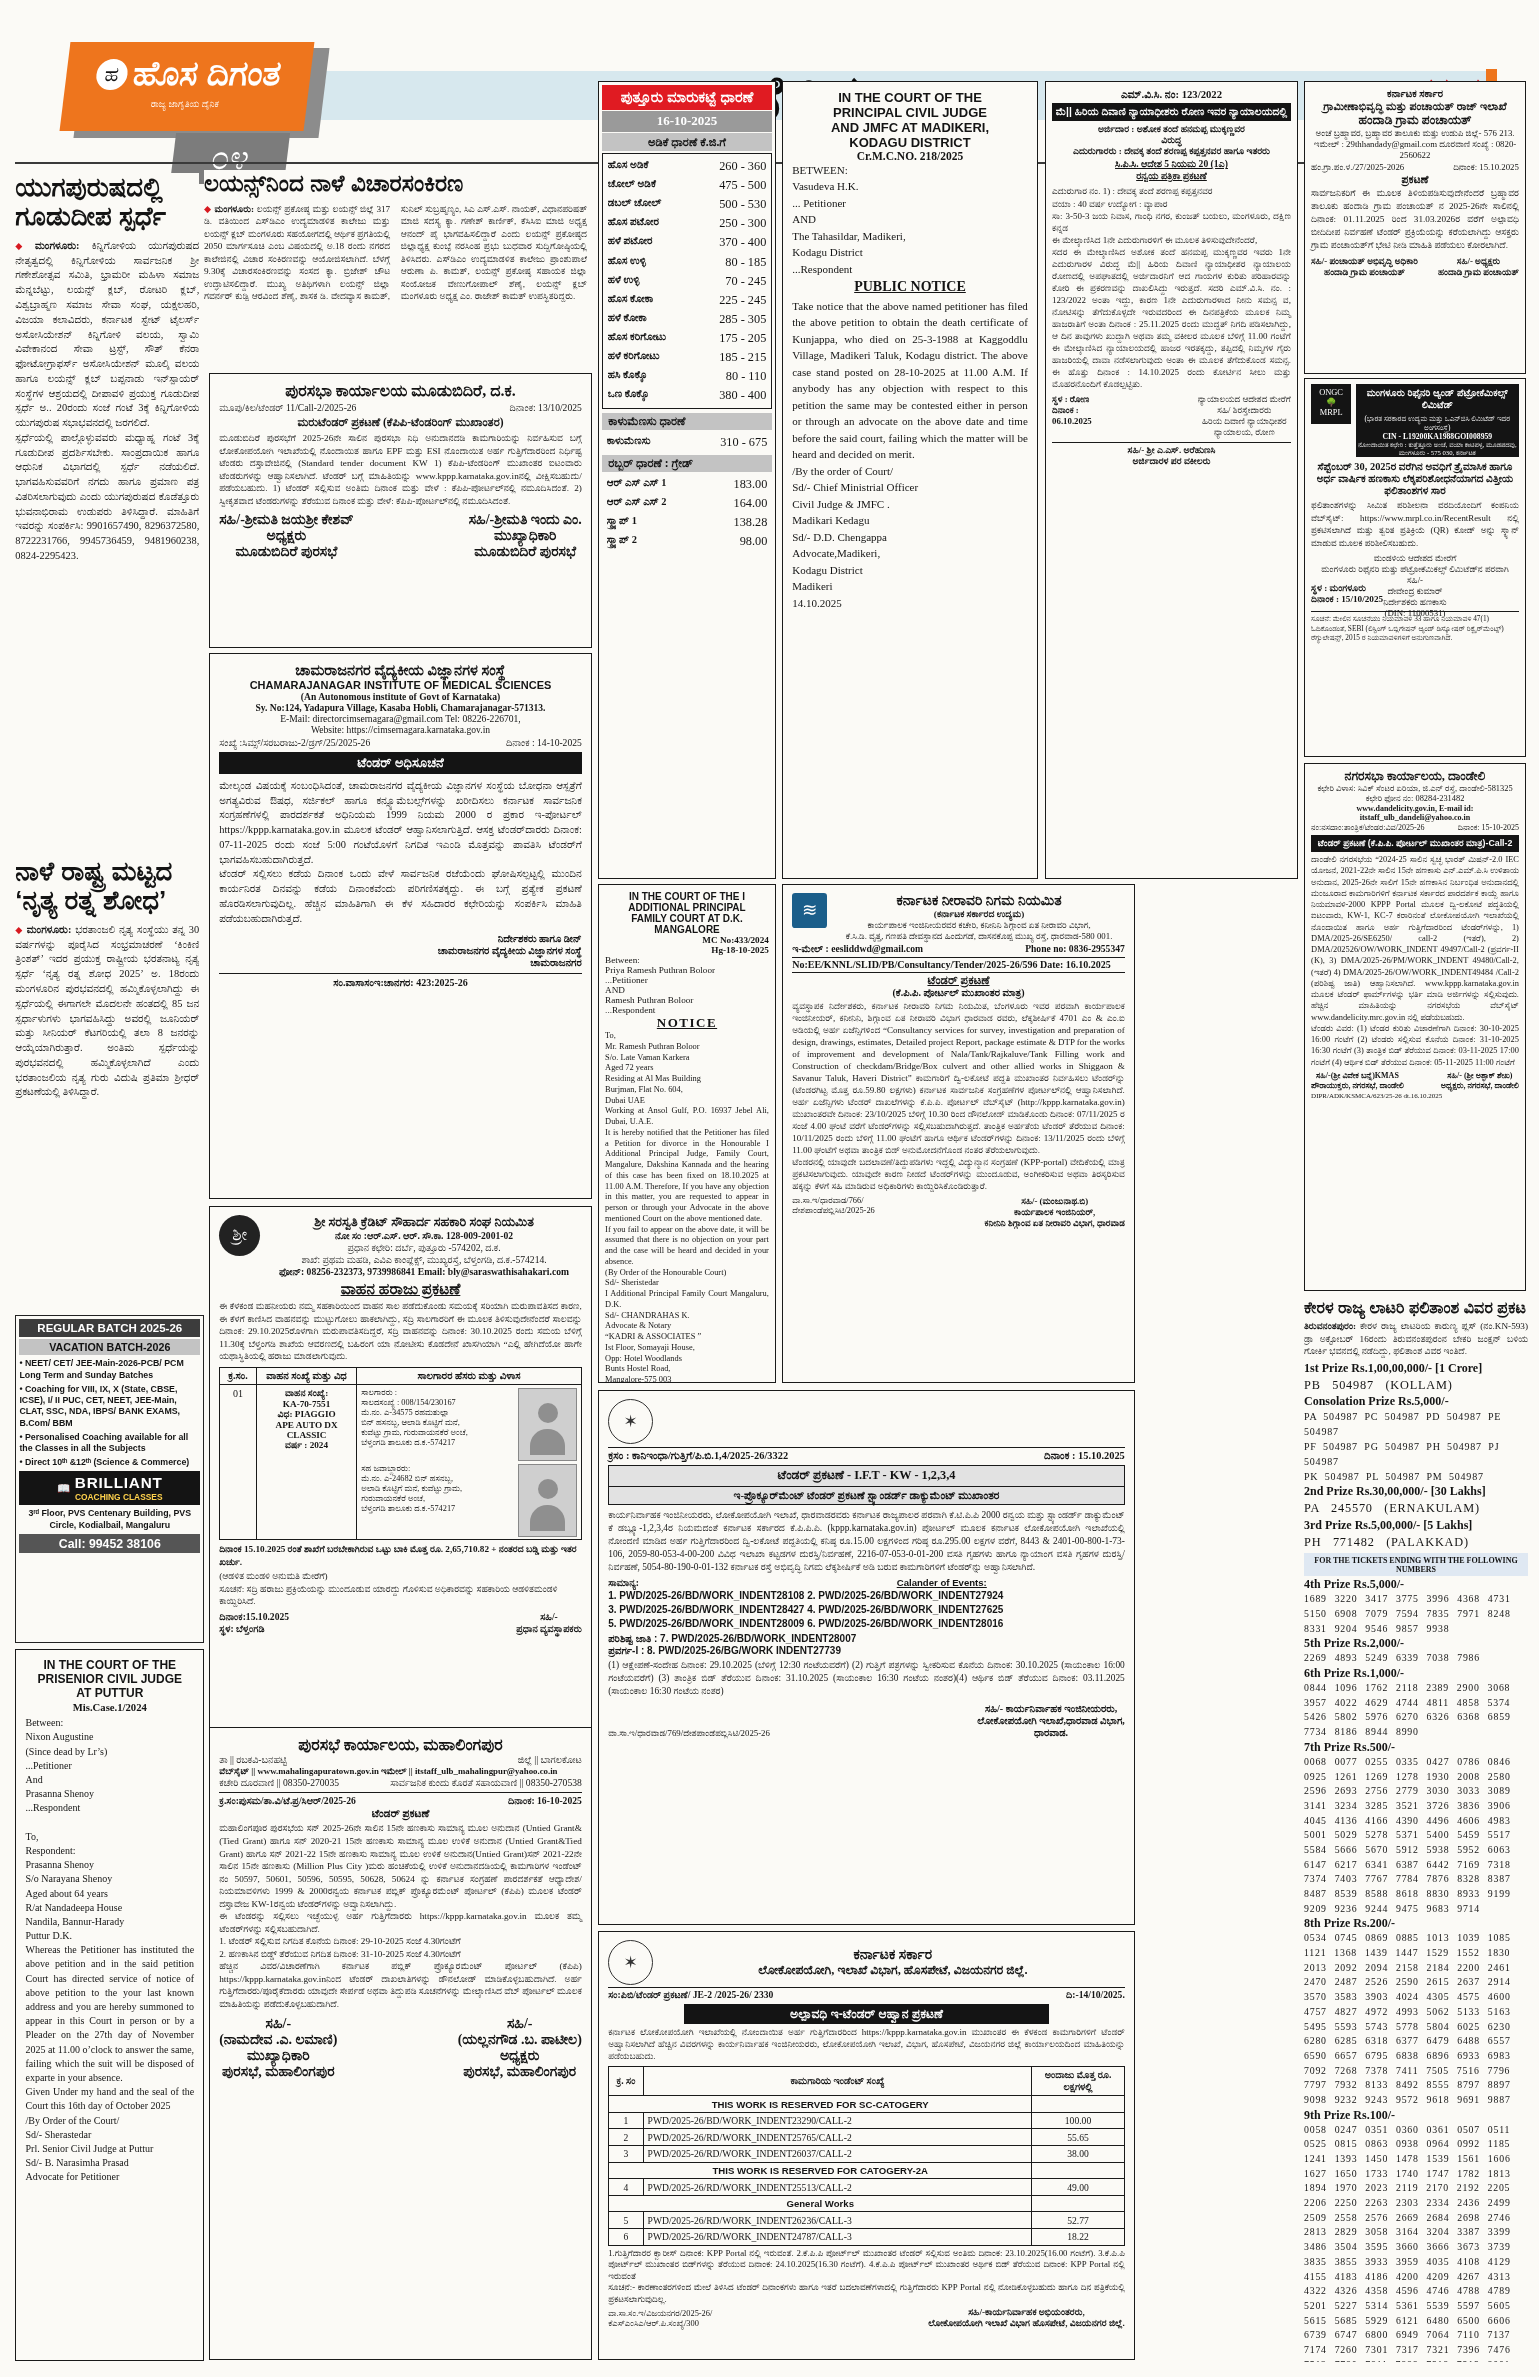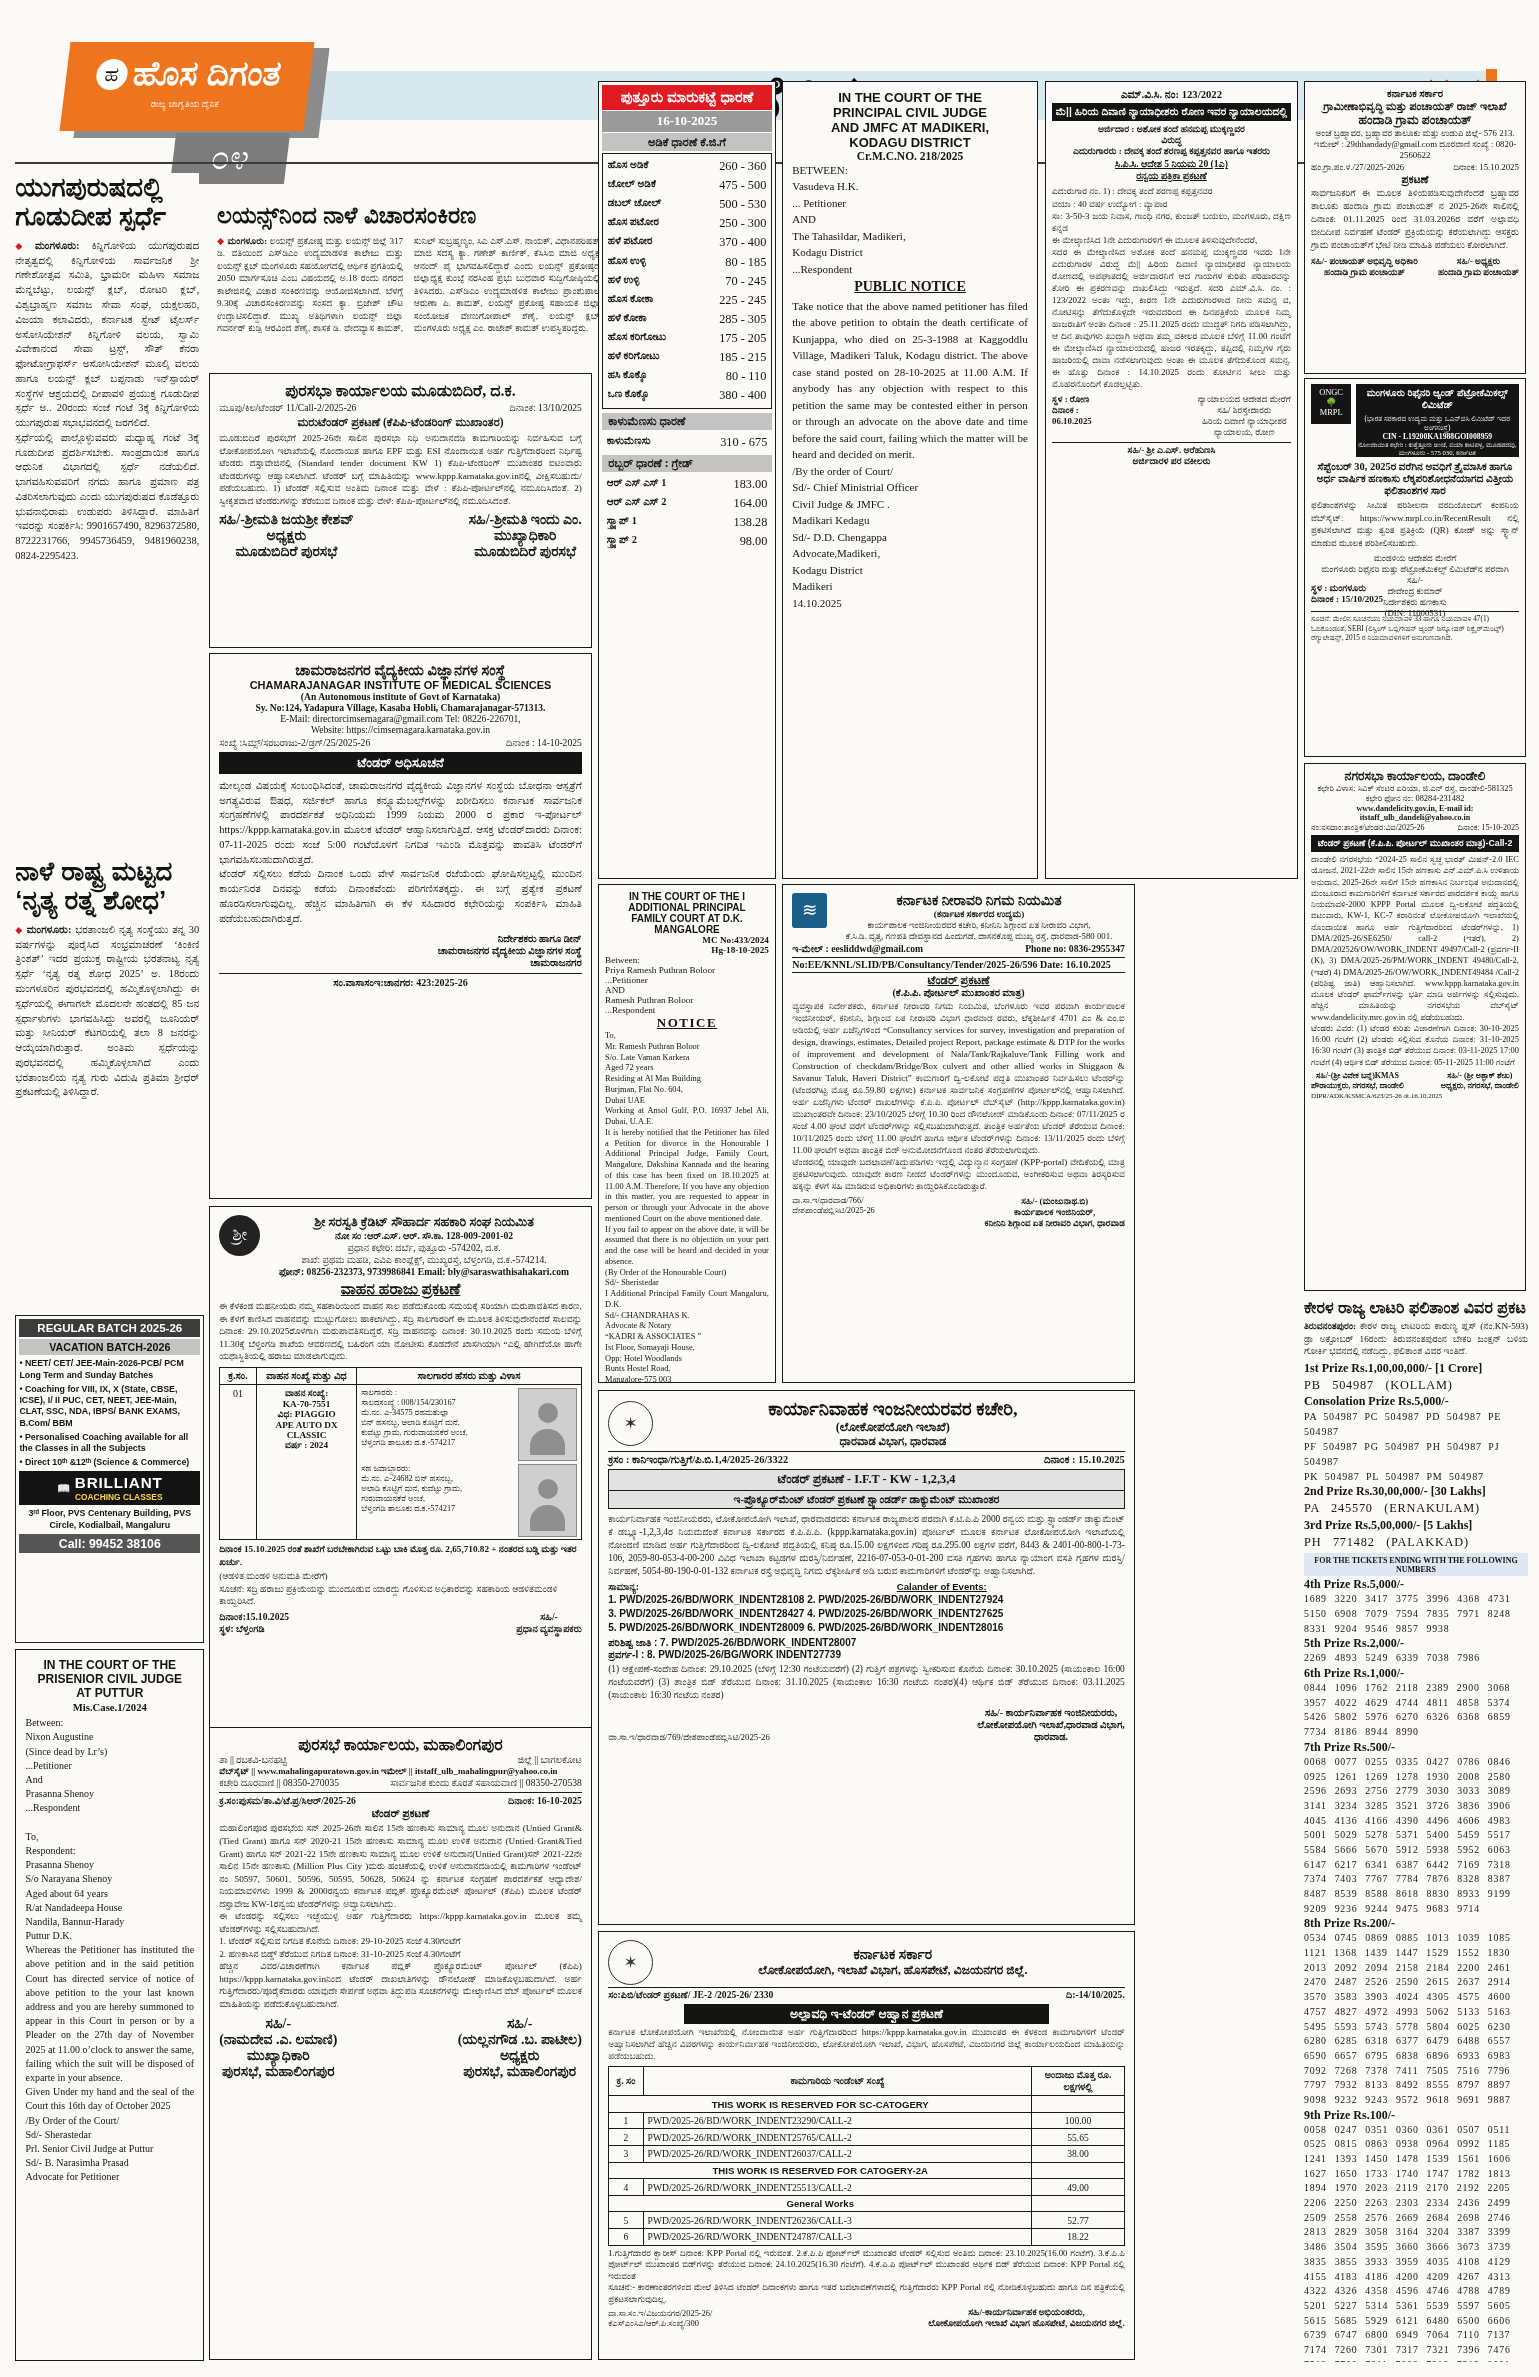--- a/index.html
+++ b/index.html
@@ -124,21 +124,21 @@
 Puttur D.K.
 Whereas the Petitioner has instituted the above petition and in the said petition Court has directed service of notice of above petition to the your last known address and you are hereby summoned to appear in this Court in person or by a Pleader on the 27th day of November 2025 at 11.00 o’clock to answer the same, failing which the suit will be disposed of exparte in your absence.
 Given Under my hand and the seal of the Court this 16th day of October 2025
 /By Order of the Court/
 Sd/- Sherastedar
 Prl. Senior Civil Judge at Puttur
 Sd/- B. Narasimha Prasad
 Advocate for Petitioner</div>
   </div>
 
-  <div class="nbox" style="left:217px;top:170px;width:383px;height:196px;margin-top:32px;">
+  <div class="nbox" style="left:204px;top:170px;width:383px;height:196px;">
     <div class="headline2">ಲಯನ್ಸ್‌ನಿಂದ ನಾಳೆ ವಿಚಾರಸಂಕಿರಣ</div>
     <div class="body12 jus" style="margin-top:6.1px;column-count:2;column-gap:10.7px;"><span class="bullet">◆</span><span class="b">ಮಂಗಳೂರು:</span> <span>ಲಯನ್ಸ್ ಪ್ರಕೋಷ್ಠ ಮತ್ತು ಲಯನ್ಸ್ ಜಿಲ್ಲೆ 317 ಡಿ. ವತಿಯಿಂದ ಎಸ್‌ಡಿಎಂ ಉದ್ಯಮಾಡಳಿತ ಕಾಲೇಜು ಮತ್ತು ಲಯನ್ಸ್ ಕ್ಲಬ್ ಮಂಗಳೂರು ಸಹಯೋಗದಲ್ಲಿ ಆರ್ಥಿಕ ಪ್ರಗತಿಯಲ್ಲಿ 2050 ಮಾರ್ಗಸೂಚಿ ಎಂಬ ವಿಷಯದಲ್ಲಿ ಅ.18 ರಂದು ನಗರದ ಕಾಲೇಜಿನಲ್ಲಿ ವಿಚಾರ ಸಂಕಿರಣವನ್ನು ಆಯೋಜಿಸಲಾಗಿದೆ. ಬೆಳಗ್ಗೆ 9.30ಕ್ಕೆ ವಿಚಾರಸಂಕಿರಣವನ್ನು ಸಂಸದ ಕ್ಯಾ. ಬ್ರಿಜೇಶ್ ಚೌಟ ಉದ್ಘಾಟಿಸಲಿದ್ದಾರೆ. ಮುಖ್ಯ ಅತಿಥಿಗಳಾಗಿ ಲಯನ್ಸ್ ಜಿಲ್ಲಾ ಗವರ್ನರ್ ಕುಡ್ಪಿ ಆರವಿಂದ ಶೆಣೈ, ಶಾಸಕ ಡಿ. ವೇದವ್ಯಾಸ ಕಾಮತ್, ಸುನಿಲ್ ಸುಬ್ರಹ್ಮಣ್ಯಂ, ಸಿಎ ಎಸ್.ಎಸ್. ನಾಯಕ್, ವಿಧಾನಪರಿಷತ್ ಮಾಜಿ ಸದಸ್ಯ ಕ್ಯಾ. ಗಣೇಶ್ ಕಾರ್ಣಿಕ್, ಕೆಸಿಸಿಐ ಮಾಜಿ ಅಧ್ಯಕ್ಷ ಆನಂದ್ ಪೈ ಭಾಗವಹಿಸಲಿದ್ದಾರೆ ಎಂದು ಲಯನ್ಸ್ ಪ್ರಕೋಷ್ಠದ ಜಿಲ್ಲಾಧ್ಯಕ್ಷ ಕುಂಬ್ಳೆ ನರಸಿಂಹ ಪ್ರಭು ಬುಧವಾರ ಸುದ್ದಿಗೋಷ್ಠಿಯಲ್ಲಿ ತಿಳಿಸಿದರು.
 ಎಸ್‌ಡಿಎಂ ಉದ್ಯಮಾಡಳಿತ ಕಾಲೇಜು ಪ್ರಾಂಶುಪಾಲೆ ಆರುಣಾ ಪಿ. ಕಾಮತ್, ಲಯನ್ಸ್ ಪ್ರಕೋಷ್ಠ ಸಹಾಯಕ ಜಿಲ್ಲಾ ಸಂಯೋಜಕ ವೇಣುಗೋಪಾಲ್ ಶೆಣೈ, ಲಯನ್ಸ್ ಕ್ಲಬ್ ಮಂಗಳೂರು ಅಧ್ಯಕ್ಷ ಎಂ. ರಾಜೇಶ್ ಕಾಮತ್ ಉಪಸ್ಥಿತರಿದ್ದರು.</span></div>
   </div>
 
   <div class="nbox bordered" style="left:209px;top:373px;width:383px;height:275px;">
     <div class="ctr b" style="font-size:16px;">ಪುರಸಭಾ ಕಾರ್ಯಾಲಯ ಮೂಡುಬಿದಿರೆ, ದ.ಕ.</div>
     <div class="splitrow" style="margin-top:2.3px;">
       <span>ಮೂಪು/ಕಿಲ/ಟೆಂಡರ್ 11/Call-2/2025-26</span>
       <span>ದಿನಾಂಕ: 13/10/2025</span>
@@ -463,25 +463,20 @@
 ದೇಶಪಾಂಡೆಪಬ್ಲಿಸಿಟಿ/2025-26</span>
       <span class="pre b ctr" style="font-size:8.8px;">ಸಹಿ/- (ಮಂಜುನಾಥ.ಬಿ)
 ಕಾರ್ಯಪಾಲಕ ಇಂಜಿನಿಯರ್,
 ಕನೀನಿನಿ ಶಿಗ್ಗಾಂವ ಏತ ನೀರಾವರಿ ವಿಭಾಗ, ಧಾರವಾಡ</span>
     </div>
   </div>
 
   <div class="nbox bordered" style="left:598px;top:1390px;width:537px;height:535px;">
     <div style="display:flex;gap:7.7px;align-items:center;">
       <span class="emblem">✶</span>
-      <span style="flex:1;text-align:center;">
-        <div class="b" style="font-size:18.4px;">ಕಾರ್ಯಾನಿವಾಹಕ ಇಂಜನೀಯರವರ ಕಚೇರಿ,</div>
-        <div class="b" style="font-size:12.3px;">(ಲೋಕೋಪಯೋಗಿ ಇಲಾಖೆ)</div>
-        <div class="b" style="font-size:11.5px;">ಧಾರವಾಡ ವಿಭಾಗ, ಧಾರವಾಡ</div>
-      </span>
     </div>
     <div class="splitrow b" style="border-top:0.8px solid #1a1a1a;margin-top:3.1px;padding-top:2.3px;font-size:10.4px;">
       <span>ಕ್ರಸಂ : ಕಾನಿಇಂಧಾ/ಗುತ್ತಿಗೆ/ಪಿ.ಬಿ.1,4/2025-26/3322</span>
       <span>ದಿನಾಂಕ : 15.10.2025</span>
     </div>
     <div class="graybar" style="background:#e2e2e2;font-size:12.3px;margin-top:3.1px;border:0.8px solid #1a1a1a;">ಟೆಂಡರ್ ಪ್ರಕಟಣೆ - I.F.T - KW - 1,2,3,4</div>
     <div class="graybar" style="background:#e2e2e2;font-size:10.7px;border:0.8px solid #1a1a1a;border-top:none;">ಇ-ಪ್ರೊಕ್ಯೂರ್‌ಮೆಂಟ್ ಟೆಂಡರ್ ಪ್ರಕಟಣೆ ಸ್ಟ್ಯಾಂಡರ್ಡ್ ಡಾಕ್ಯುಮೆಂಟ್ ಮುಖಾಂತರ</div>
     <div class="jus" style="font-size:9.4px;line-height:1.38;margin-top:3.8px;">ಕಾರ್ಯನಿರ್ವಾಹಕ ಇಂಜಿನೀಯರರು, ಲೋಕೋಪಯೋಗಿ ಇಲಾಖೆ, ಧಾರವಾಡರವರು ಕರ್ನಾಟಕ ರಾಜ್ಯಪಾಲರ ಪರವಾಗಿ ಕೆ.ಟಿ.ಪಿ.ಪಿ 2000 ರನ್ವಯ ಮತ್ತು ಸ್ಟ್ಯಾಂಡರ್ಡ್ ಡಾಕ್ಯುಮೆಂಟ್ ಕೆ ಡಬ್ಲ್ಯೂ-1,2,3,4ರ ನಿಯಮದಂತೆ ಕರ್ನಾಟಕ ಸರ್ಕಾರದ ಕೆ.ಪಿ.ಪಿ.ಪಿ. (kppp.karnataka.gov.in) ಪೋರ್ಟಲ್ ಮೂಲಕ ಕರ್ನಾಟಕ ಲೋಕೋಪಯೋಗಿ ಇಲಾಖೆಯಲ್ಲಿ ನೋಂದಣಿ ಮಾಡಿದ ಅರ್ಹ ಗುತ್ತಿಗೆದಾರರಿಂದ ದ್ವಿ-ಲಕೋಟೆ ಪದ್ದತಿಯಲ್ಲಿ ಕನಿಷ್ಠ ರೂ.15.00 ಲಕ್ಷಗಳಿಂದ ಗರಿಷ್ಠ ರೂ.295.00 ಲಕ್ಷಗಳ ವರೆಗೆ, 8443 &amp; 2401-00-800-1-73-106, 2059-80-053-4-00-200 ವಿವಿಧ ಇಲಾಖಾ ಕಟ್ಟಡಗಳ ದುರಸ್ತಿ/ನಿರ್ವಹಣೆ, 2216-07-053-0-01-200 ವಸತಿ ಗೃಹಗಳು ಹಾಗೂ ನ್ಯಾಯಾಂಗ ವಸತಿ ಗೃಹಗಳ ದುರಸ್ತಿ/ನಿರ್ವಹಣೆ, 5054-80-190-0-01-132 ಕರ್ನಾಟಕ ರಸ್ತೆ ಅಭಿವೃದ್ಧಿ ನಿಗಮ ಲೆಕ್ಕಶೀರ್ಷಿಕೆ ಅಡಿ ಬರುವ ಕಾಮಗಾರಿಗಳಿಗೆ ಟೆಂಡರ್‌ನ್ನು ಅಹ್ವಾನಿಸಲಾಗಿದೆ.</div>
     <div class="splitrow b" style="margin-top:3.1px;">
       <span>ಸಾಮಾನ್ಯ:</span>

